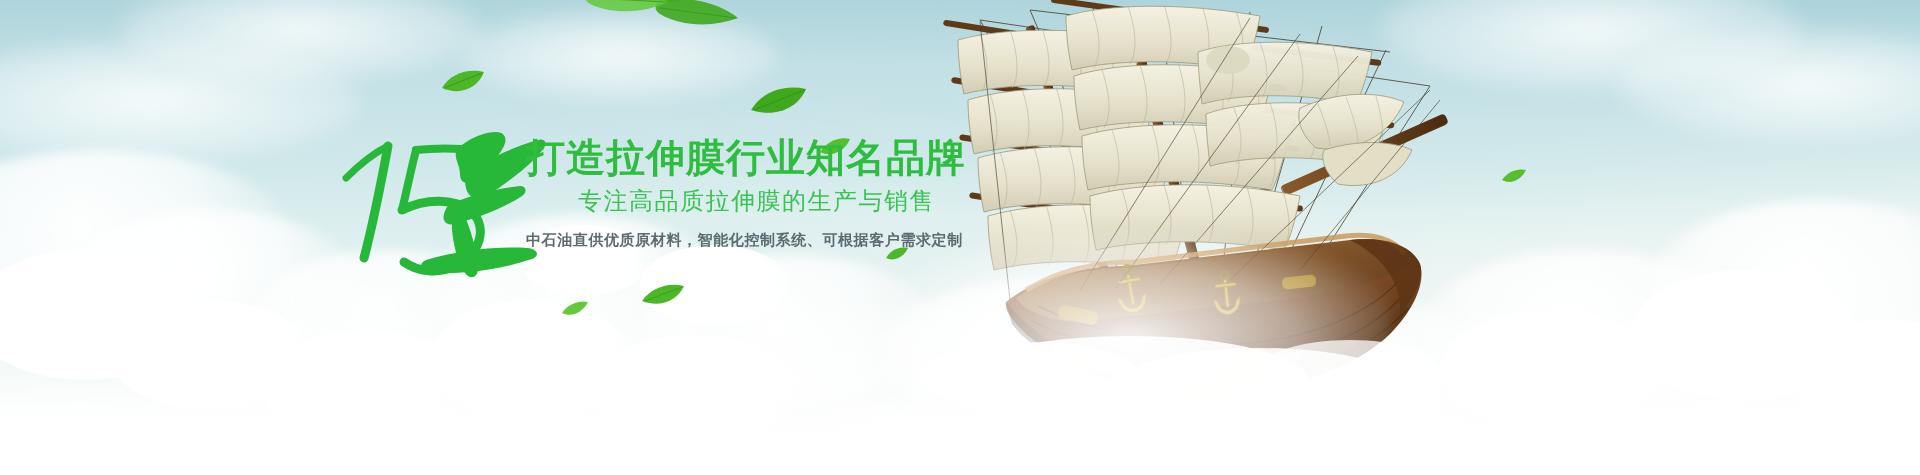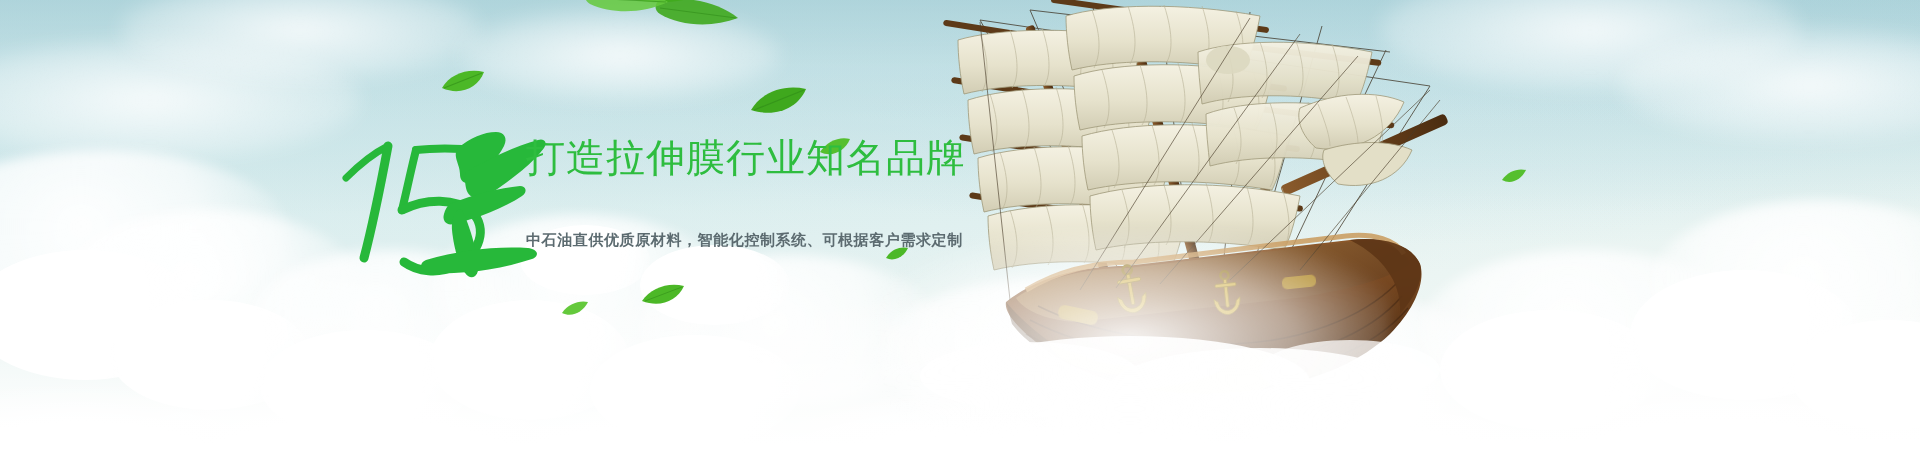--- a/index.html
+++ b/index.html
@@ -81,21 +81,21 @@
     height: 160px;
   }
   .years-mark svg { display: block; }
 
   .headline {
     position: absolute;
     left: 196px;
     top: 26px;
     color: #2ebd3f;
     font-size: 39px;
-    font-weight: normal;
+    font-weight: bold;
     letter-spacing: 1px;
     line-height: 1;
     white-space: nowrap;
   }
   .subheadline {
     position: absolute;
     left: 248px;
     top: 77px;
     color: #3bc253;
     font-size: 24px;
@@ -447,16 +447,17 @@
           <path d="M128 36 C140 26 154 20 166 20 C174 20 178 26 174 34 C168 46 156 58 144 68 C136 74 130 70 130 62 C130 52 122 44 128 36 Z"></path>
           <path d="M136 60 C160 46 186 34 208 28 C214 26 218 30 214 36 C204 50 184 66 160 82 C148 90 138 86 136 76 C135 70 134 64 136 60 Z"></path>
           <path d="M120 92 C144 82 170 76 190 74 C196 74 198 80 192 84 C174 96 148 106 124 112 C116 114 112 108 114 102 C115 98 117 94 120 92 Z"></path>
           <path d="M132 98 C138 110 144 128 148 150 C150 162 144 168 138 164 C130 158 124 138 122 118 C121 108 126 94 132 98 Z"></path>
           <path d="M96 148 C130 138 166 134 198 136 C208 137 210 144 202 147 C172 157 132 163 100 161 C90 160 88 151 96 148 Z"></path>
         </g>
       </svg>
     </div>
 
     <div class="headline">打造拉伸膜行业知名品牌</div>
+    <div class="subheadline">专注高品质拉伸膜的生产与销售</div>
     <div class="tagline">中石油直供优质原材料，智能化控制系统、可根据客户需求定制</div>
   </div>
 
 </div>
 
 </body></html>

